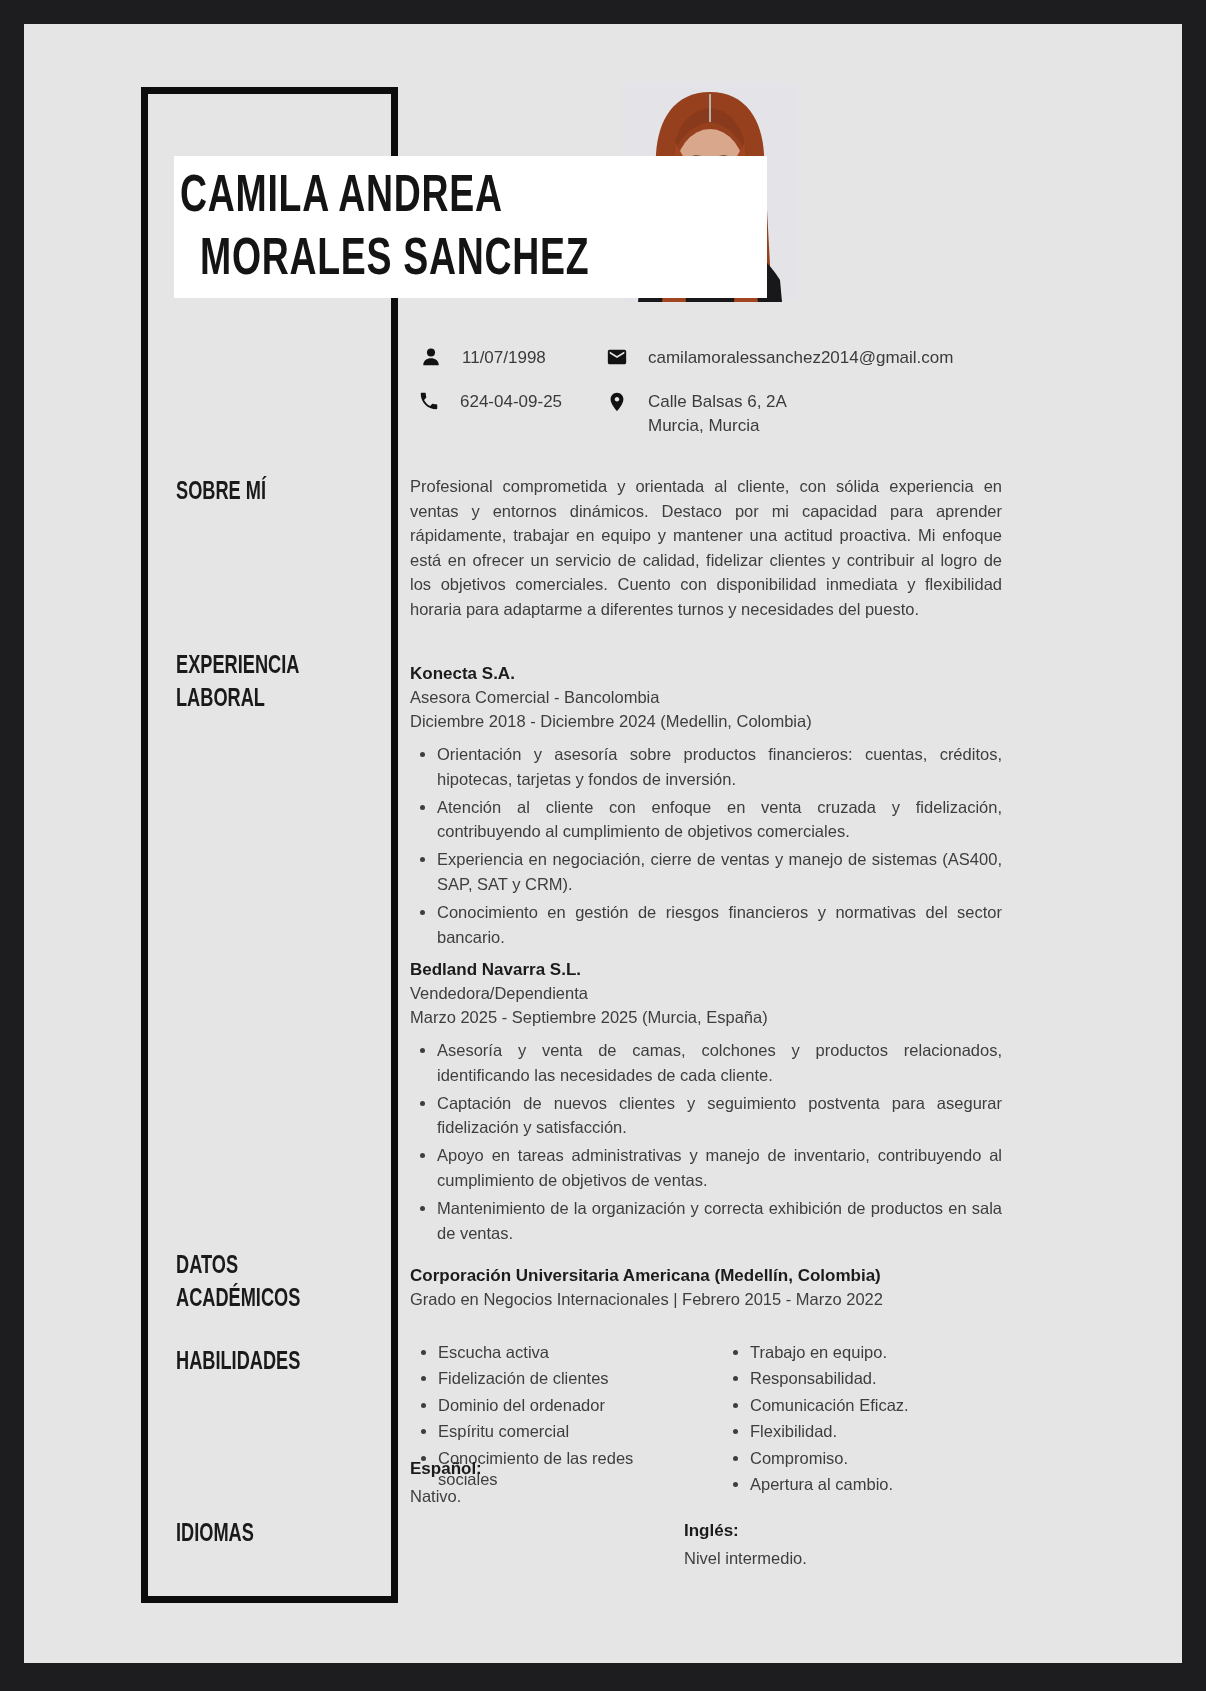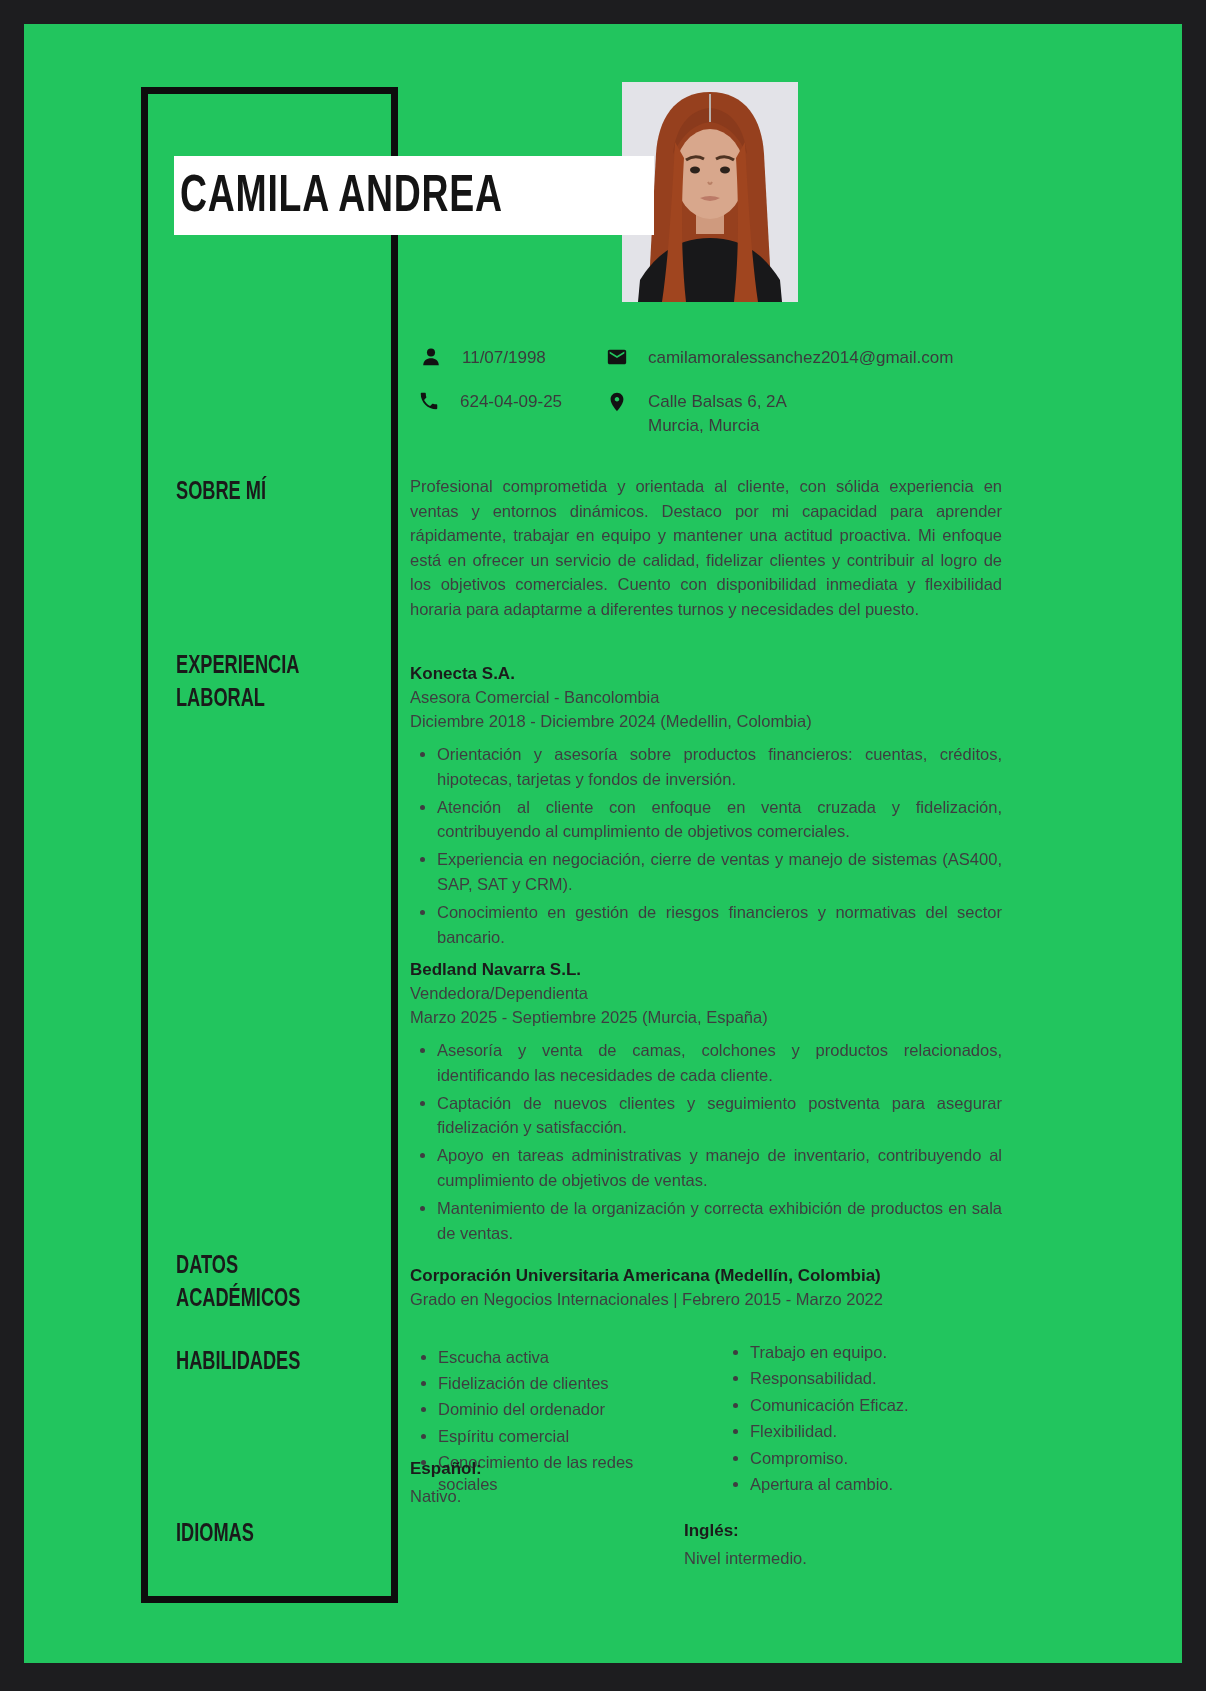--- a/index.html
+++ b/index.html
@@ -1,18 +1,18 @@
 <!DOCTYPE html>
 <html><head>
 <meta charset="utf-8">
 <style>
   html,body{margin:0;padding:0;background:#1d1d1f;}
   .canvas{position:relative;width:1206px;height:1691px;background:#1d1d1f;overflow:hidden;
           font-family:"Liberation Sans",sans-serif;}
-  .page{position:absolute;left:24px;top:24px;width:1158px;height:1639px;background:#22c55e;}
+  .page{position:absolute;left:24px;top:24px;width:1158px;height:1639px;background:#e5e5e5;}
 
   
   .frame{position:absolute;left:117px;top:63px;width:257px;height:1516px;
          border:7px solid #0d0d0d;box-sizing:border-box;z-index:1;}
 
   
   .cond{display:inline-block;transform:scaleX(0.70);transform-origin:0 50%;white-space:nowrap;}
 
   .name-block{position:absolute;left:150px;top:132px;z-index:3;background:#ffffff;
               padding:6px 26px 10px 6px;}
@@ -34,39 +34,40 @@
 
   .main{position:absolute;left:386px;width:592px;z-index:2;color:#3e3e40;
         font-size:16.5px;line-height:24.6px;}
   .justify{text-align:justify;}
 
   .job-company,.edu-school{font-size:17px;line-height:24px;font-weight:700;color:#1b1b1b;margin-top:16px;}
   .job-line{line-height:23.5px;}
   .job ul{margin:9px 0 0 0;padding-left:27px;}
   .job li{margin-bottom:3.5px;text-align:justify;}
 
-  .skills-wrap{display:flex;align-items:flex-end;}
+  .skills-wrap{display:flex;}
   .skills-wrap ul{margin:0;padding-left:28px;list-style:disc;}
   .skills-wrap ul.col1{width:248px;margin-right:36px;}
   .skills-wrap ul.col2{flex:1;}
   .skills-wrap li{margin-bottom:4.6px;line-height:21.8px;}
 
   .lang-name{font-size:17px;font-weight:700;color:#1b1b1b;line-height:22px;}
   .lang-level{margin-top:4px;}
 </style>
 </head>
 <body>
 
 <div class="canvas">
   <div class="page">
 
     <div class="frame"></div>
 
     <div class="name-block">
       <div class="name-line"><span class="cond">CAMILA ANDREA</span></div>
+      <div class="name-line l2"><span class="cond">MORALES SANCHEZ</span></div>
     </div>
 
     <div class="photo">
       <svg viewBox="0 0 176 220" width="176" height="220" xmlns="http://www.w3.org/2000/svg">
         <rect x="0" y="0" width="176" height="220" fill="#e3e3e8"></rect>
         <path d="M88,10 C52,10 36,38 34,72 L26,220 L150,220 L142,72 C140,38 124,10 88,10 Z" fill="#96401e"></path>
         <rect x="74" y="118" width="28" height="34" fill="#cf9a7e"></rect>
         <path d="M16,220 L18,198 C38,166 62,156 88,156 C114,156 138,166 158,198 L160,220 Z" fill="#18181a"></path>
         <ellipse cx="88" cy="92" rx="35" ry="45" fill="#d8a78c"></ellipse>
         <path d="M88,26 C66,28 54,46 51,72 C62,50 74,42 88,40 Z" fill="#8a3a1c"></path>

